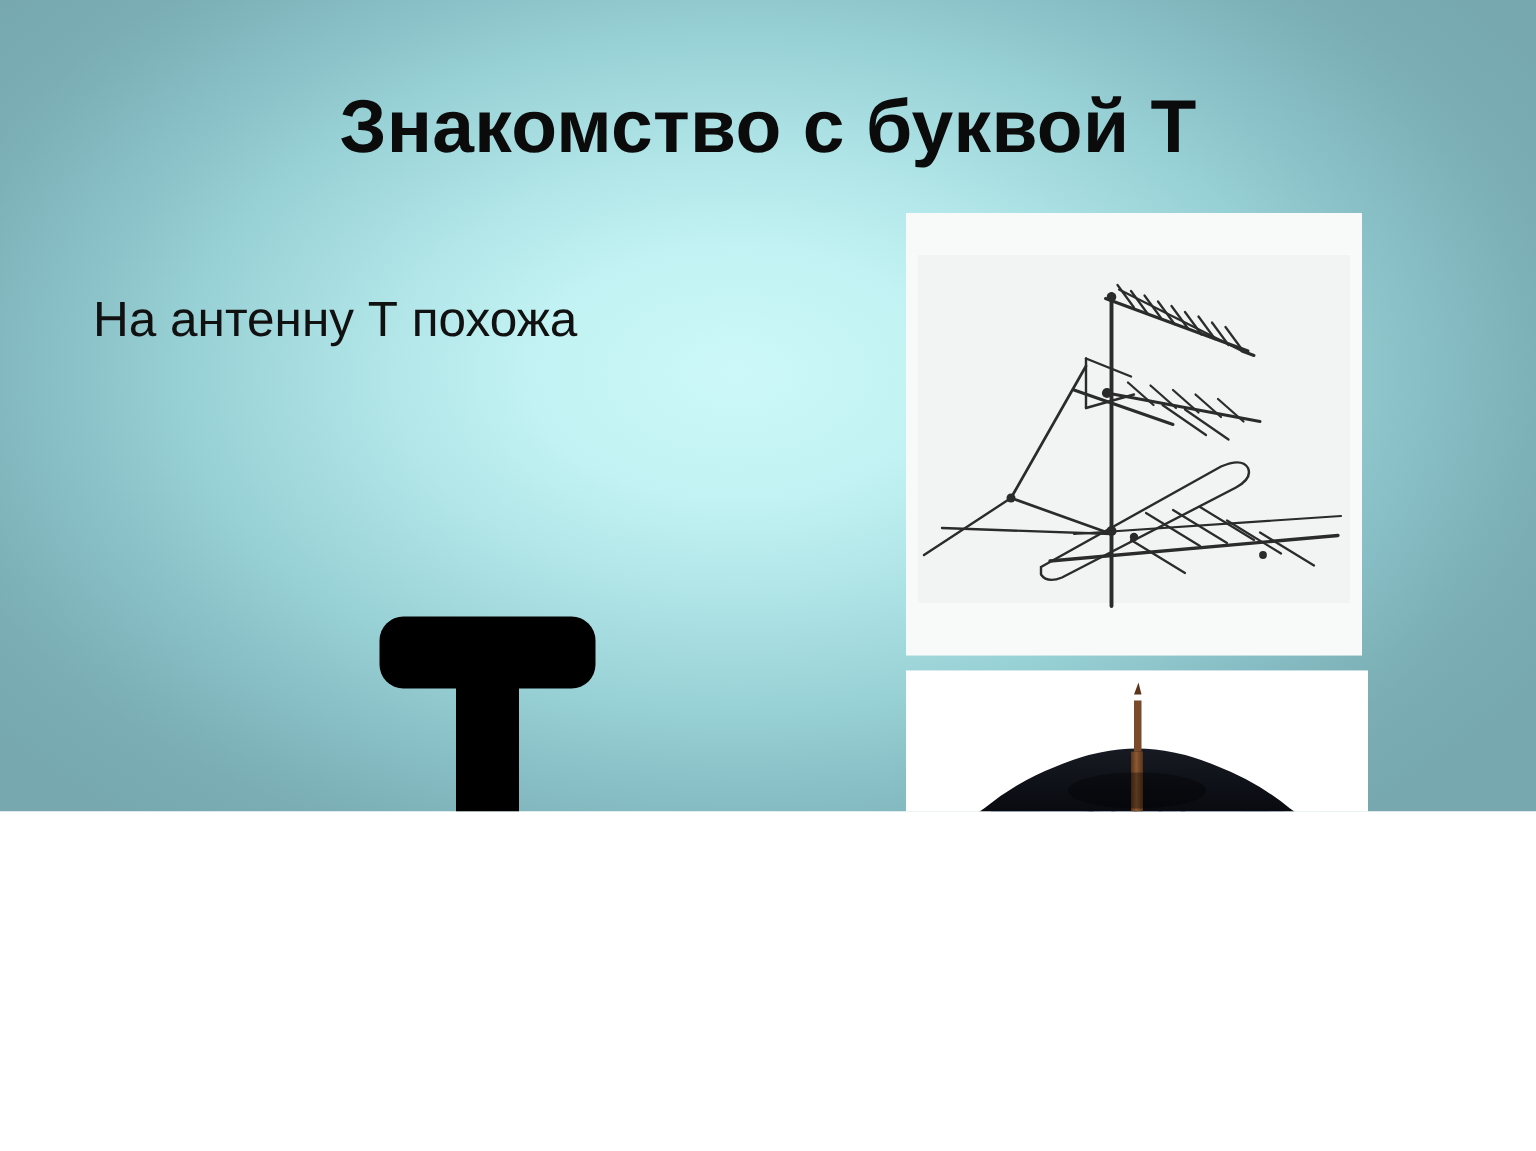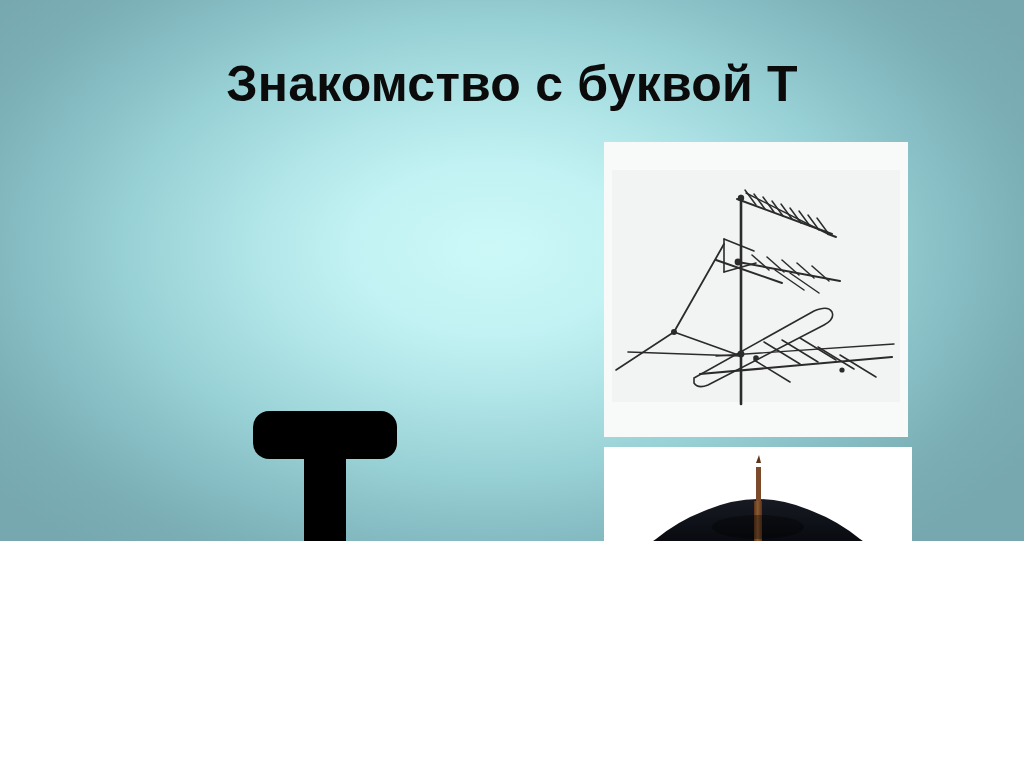--- a/index.html
+++ b/index.html
@@ -101,20 +101,21 @@
   }
 </style>
 </head>
 <body>
 
 <div class="slide">
 
   <div class="slide-title">Знакомство с буквой Т</div>
 
   <div class="verse">
+    <div>На антенну Т похожа</div>
   </div>
 
   <div class="big-letter">
     <div class="bar"></div>
     <div class="stem"></div>
   </div>
 
   <div class="photo-panel panel-antenna">
     <svg class="panel-svg" viewBox="0 0 304 295" preserveAspectRatio="xMidYMid meet">
       <rect x="0" y="0" width="304" height="295" fill="#f8f9f9"></rect>

